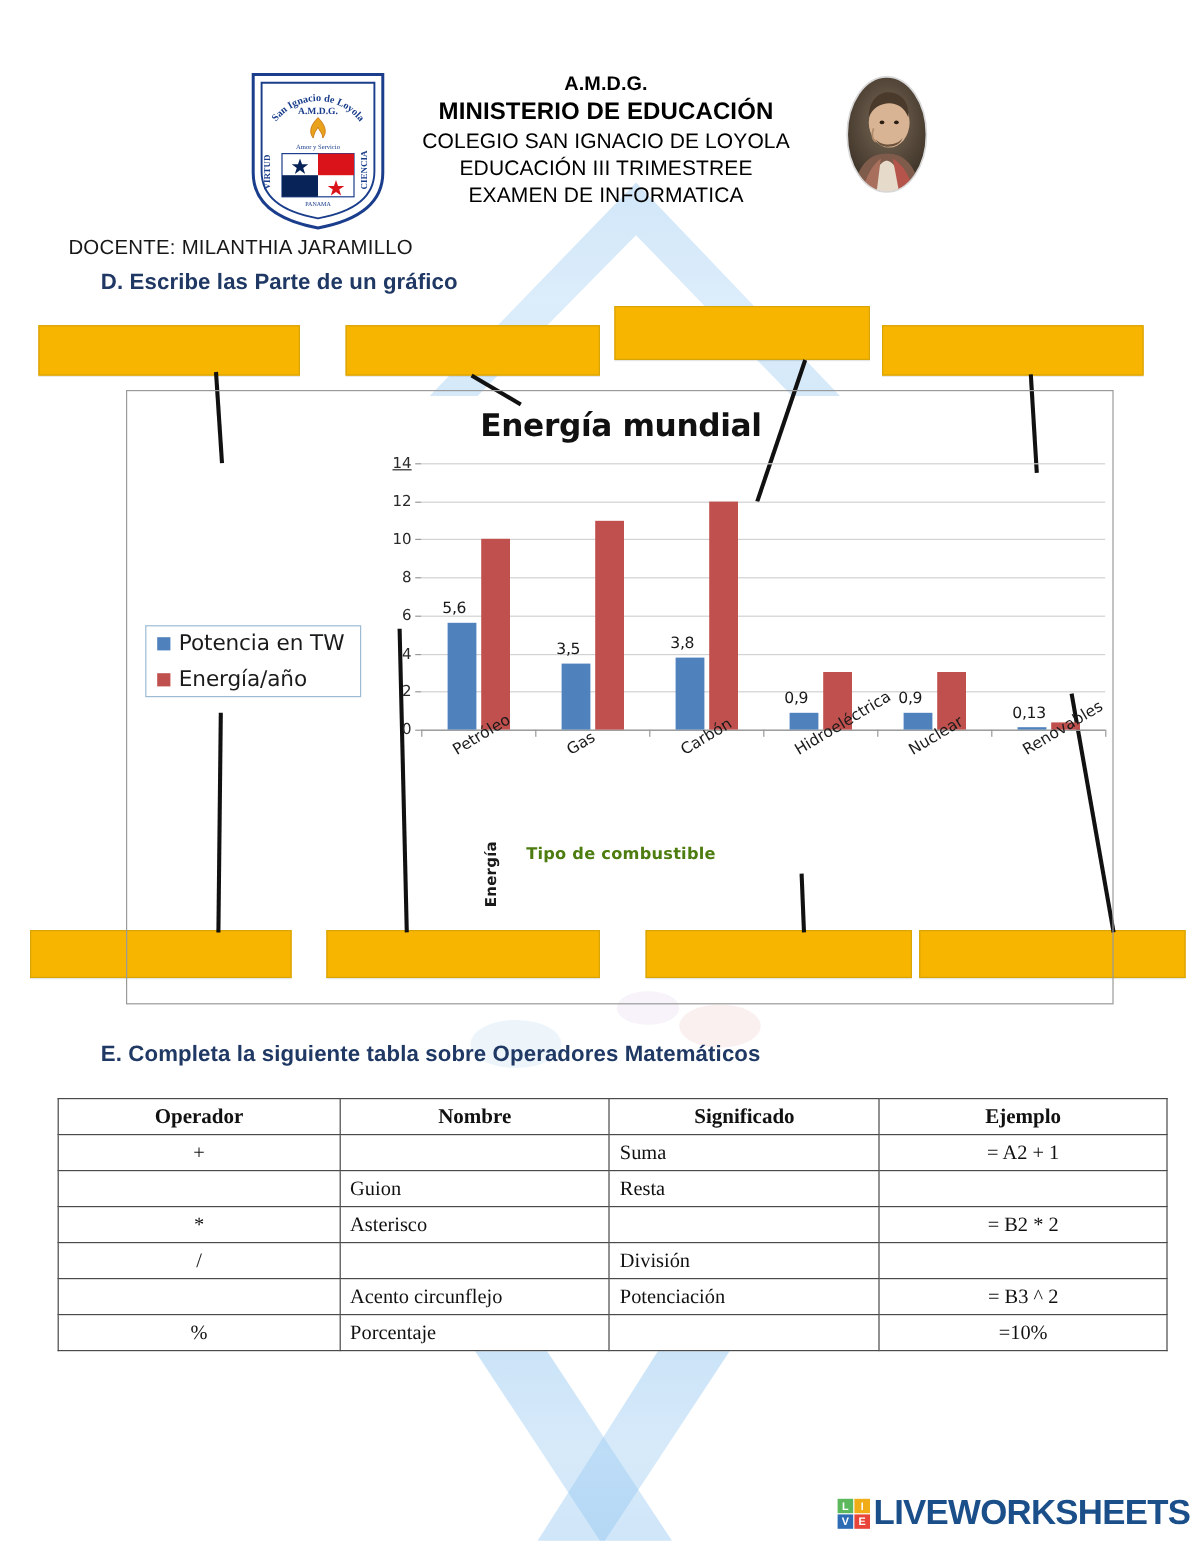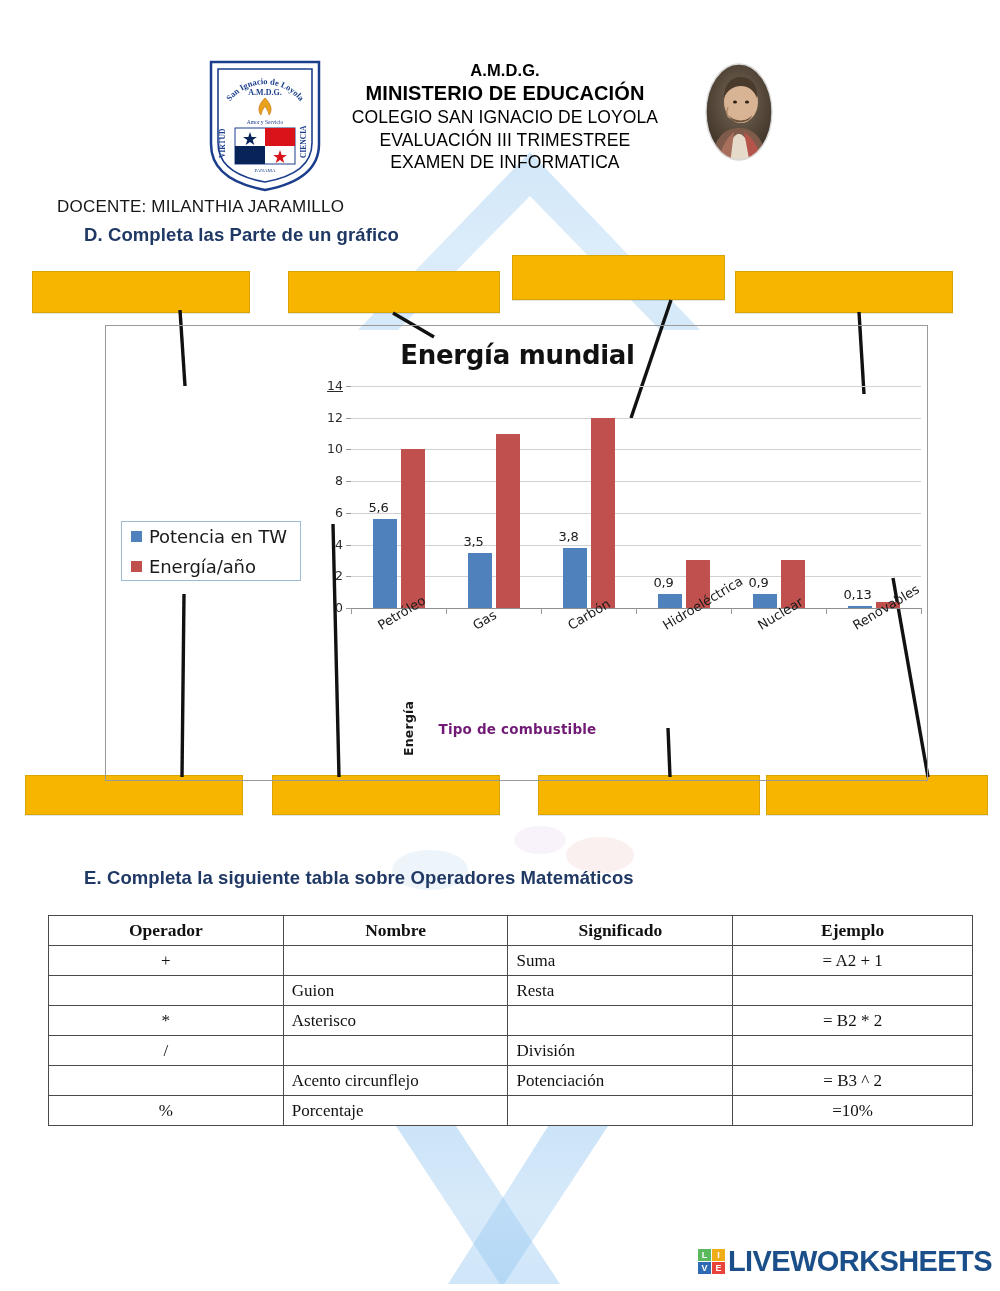--- a/index.html
+++ b/index.html
@@ -45,21 +45,21 @@
   .abox {
     position:absolute; background:#F7B500; border:1px solid #D9A406;
     box-shadow:0 1px 0 rgba(0,0,0,.10);
   }
 
   
   #pointers { position:absolute; left:0; top:0; width:1000px; height:1291px; pointer-events:none; }
 
   
   .chart-frame {
-    position:absolute; left:105px; top:325px; width:823px; height:456px;
+    position:absolute; left:105px; top:325px; width:823px; height:512px;
     border:1px solid #9a9a9a; background:transparent;
   }
   .chart-title {
     position:absolute; left:0; top:14px; width:823px; text-align:center;
     font-size:26px; font-weight:bold; letter-spacing:-.3px; color:#111;
     font-family:"DejaVu Sans", sans-serif;
   }
   .gridline { position:absolute; left:0; width:570px; height:1px; background:#d2d2d2; }
 
   .ytick {
@@ -69,22 +69,22 @@
   .ytickmark { position:absolute; width:5px; height:1px; background:#9a9a9a; }
 
   .ylabel {
     position:absolute; left:295px; top:430px;
     transform:rotate(-90deg); transform-origin:left top;
     font-size:12.5px; font-weight:bold; letter-spacing:.2px;
     font-family:"DejaVu Sans", sans-serif; color:#1a1a1a;
     white-space:nowrap;
   }
   .xaxis-title {
-    position:absolute; left:0; top:395px; width:823px; text-align:center;
-    font-size:13.5px; font-weight:bold; color:#701a75;
+    position:absolute; left:0; top:378px; width:823px; text-align:center;
+    font-size:13.5px; font-weight:bold; color:#4d7c0f;
     font-family:"DejaVu Sans", sans-serif; letter-spacing:.2px;
   }
 
   .bar { position:absolute; bottom:0; }
   .bar.blue { background:#4F81BD; }
   .bar.red  { background:#C0504D; }
   .bar-label {
     position:absolute; font-size:13px; color:#1a1a1a; white-space:nowrap;
     font-family:"DejaVu Sans", sans-serif; letter-spacing:-.2px;
   }
@@ -198,21 +198,21 @@
       <text x="60" y="114" text-anchor="middle" font-family="Liberation Serif, serif" font-size="5" fill="#1B3E8C">PANAMA</text>
 
       <text x="20" y="100" font-family="Liberation Serif, serif" font-size="7.5" font-weight="bold" fill="#1B3E8C" transform="rotate(-90 20 100)">VIRTUD</text>
       <text x="101" y="100" font-family="Liberation Serif, serif" font-size="7.5" font-weight="bold" fill="#1B3E8C" transform="rotate(-90 101 100)">CIENCIA</text>
     </svg>
 
     <div class="head-text">
       <div class="l1">A.M.D.G.</div>
       <div class="l2">MINISTERIO DE EDUCACIÓN</div>
       <div class="l3">COLEGIO SAN IGNACIO DE LOYOLA</div>
-      <div class="l4">EVALUACIÓN III TRIMESTREE</div>
+      <div class="l4">EDUCACIÓN III TRIMESTREE</div>
       <div class="l5">EXAMEN DE INFORMATICA</div>
     </div>
 
     <svg class="portrait" viewBox="0 0 78 104">
       <defs>
         <clipPath id="ovalClip">
             <ellipse cx="39" cy="52" rx="33" ry="48"></ellipse>
           </clipPath>
         <radialGradient id="bgp" cx="50%" cy="40%" r="70%">
           <stop offset="0%" stop-color="#7a6a58"></stop>
@@ -232,21 +232,21 @@
         <ellipse cx="35" cy="42" rx="2" ry="1.5" fill="#2b1d12"></ellipse>
         <ellipse cx="47" cy="42" rx="2" ry="1.5" fill="#2b1d12"></ellipse>
         <path d="M30 56 C34 62 48 62 52 55 C50 64 32 65 30 56 Z" fill="#6B523C"></path>
         <path d="M28 47 C26 52 27 57 30 58" stroke="#B08B6A" stroke-width="1.4" fill="none"></path>
       </g>
       <ellipse cx="39" cy="52" rx="33" ry="48" fill="none" stroke="#d8d8d8" stroke-width="1.4"></ellipse>
     </svg>
   </div>
 
   <div class="docente">DOCENTE: MILANTHIA JARAMILLO</div>
-  <div class="section-title" id="title-d">D. Completa las Parte de un gráfico</div>
+  <div class="section-title" id="title-d">D. Escribe las Parte de un gráfico</div>
 
   <div class="abox" style="left:32px;  top:271px; width:218px; height:42px;"></div>
   <div class="abox" style="left:288px; top:271px; width:212px; height:42px;"></div>
   <div class="abox" style="left:512px; top:255px; width:213px; height:45px;"></div>
   <div class="abox" style="left:735px; top:271px; width:218px; height:42px;"></div>
 
   <div class="abox" style="left:25px;  top:775px; width:218px; height:40px;"></div>
   <div class="abox" style="left:272px; top:775px; width:228px; height:40px;"></div>
   <div class="abox" style="left:538px; top:775px; width:222px; height:40px;"></div>
   <div class="abox" style="left:766px; top:775px; width:222px; height:40px;"></div>

